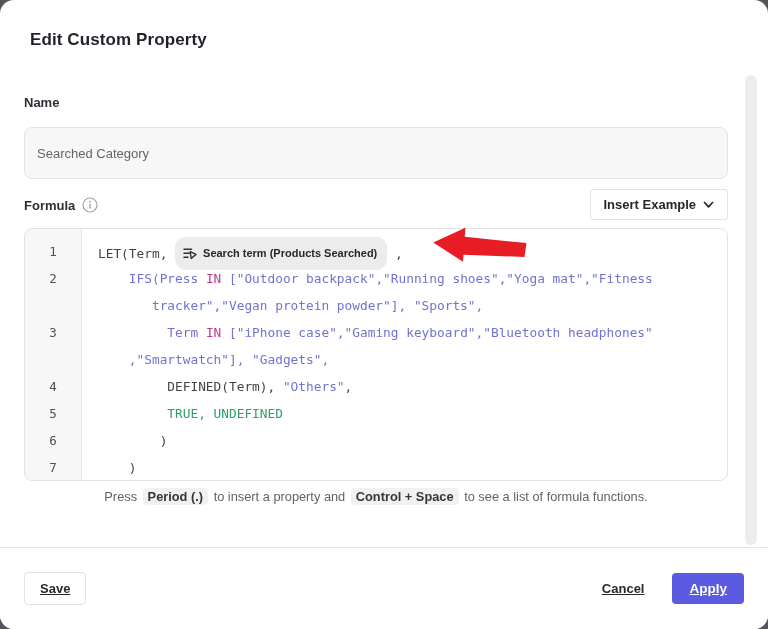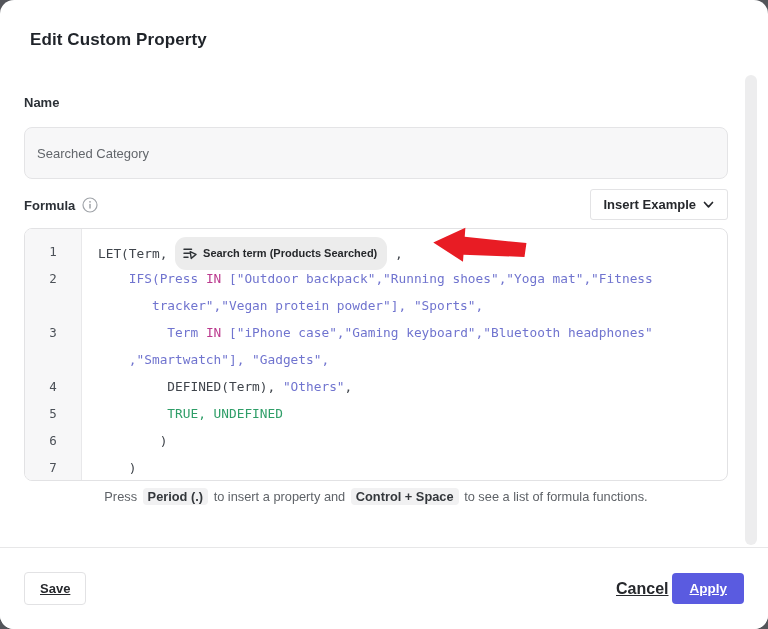--- a/index.html
+++ b/index.html
@@ -87,22 +87,22 @@
   }
   .btn{
     font-family:"Liberation Sans", sans-serif;font-size:13px;font-weight:600;
     border-radius:4px;cursor:pointer;text-decoration:underline;
   }
   .btn-save{
     background:#ffffff;border:1px solid #e2e2e4;color:#26282c;
     padding:8px 15px;margin-right:auto;
   }
   .btn-cancel{
-    background:transparent;border:none;color:#26282c;font-size:16px;
-    padding:8px 4px;
+    background:transparent;border:none;color:#26282c;font-size:13px;
+    padding:8px 4px;margin-right:24px;
   }
   .btn-apply{
     background:#5a5be0;border:none;color:#ffffff;font-size:13.5px;
     padding:8px 17px;
   }
 </style>
 </head>
 <body>
 
 <div class="modal">

